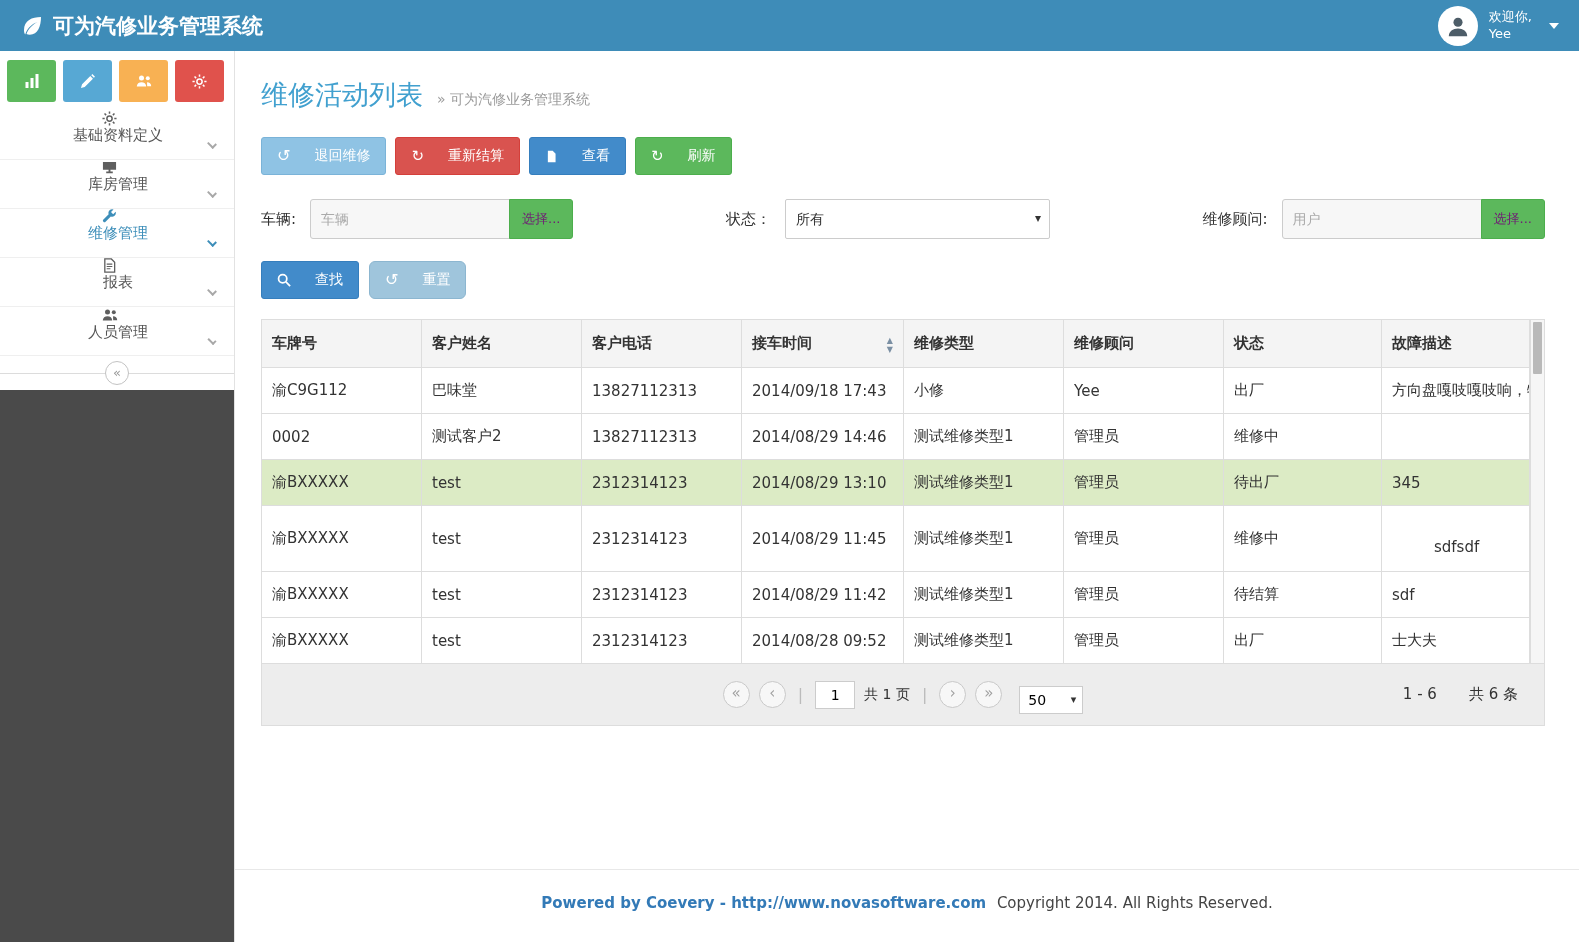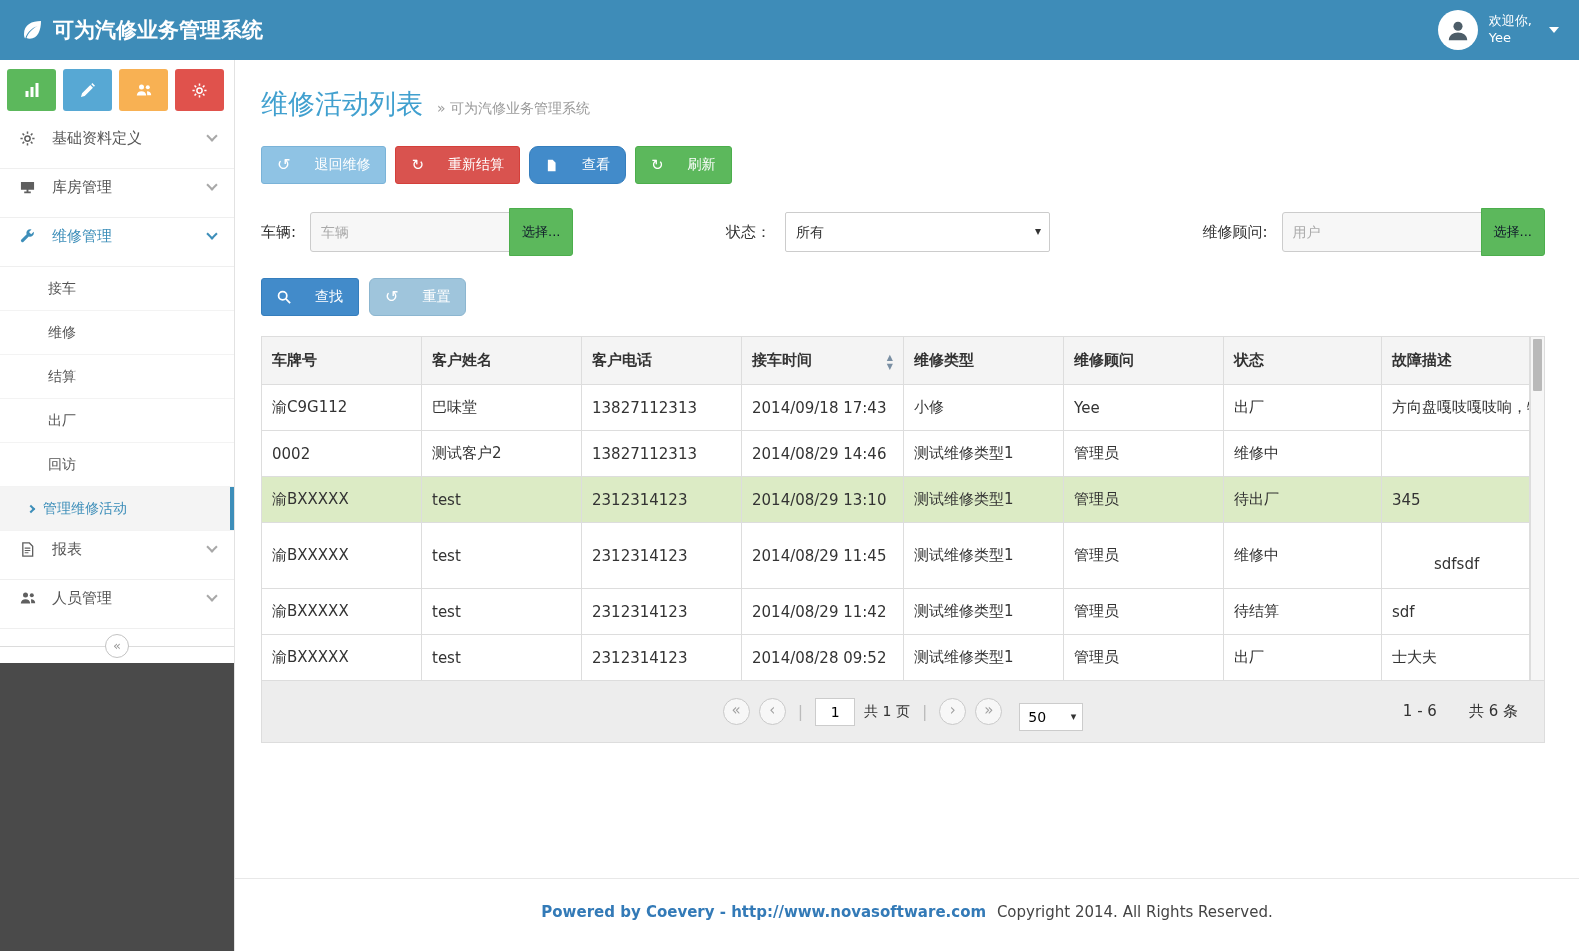--- a/index.html
+++ b/index.html
@@ -2,41 +2,41 @@
 <html style="--header-bg: #3e8cb8; --page-title: #41a0cf; --menu-active: #3d8eb9; --quick-green: #5cb85c; --quick-blue: #57a8d4; --quick-orange: #f8b153; --quick-red: #e0524c; --btn-return-bg: #8fc3e4; --btn-danger-bg: #d9534f; --btn-primary-bg: #428bca; --btn-success-bg: #5cb85c; --btn-reset-bg: #9fc5dc; --selected-row-bg: #dcebc5;"><head>
 <meta charset="utf-8">
 <style>
   * { box-sizing: border-box; margin: 0; padding: 0; }
   html, body { width: 1579px; height: 951px; overflow: hidden; }
   body { font-family: "DejaVu Sans", "Liberation Sans", sans-serif; background: #fff; color: #333; }
   button { font-family: inherit; cursor: pointer; }
   input, select { font-family: inherit; }
 
   
-  .topbar { height: 60px; background: var(--header-bg, #3e8cb8); display: flex; align-items: center; padding: 0 20px; color: #fff; }
+  .topbar { height: 51px; background: var(--header-bg, #3e8cb8); display: flex; align-items: center; padding: 0 20px; color: #fff; }
   .logo { display: flex; align-items: center; gap: 9px; font-size: 21px; font-weight: bold; }
   .topbar-user { margin-left: auto; display: flex; align-items: center; gap: 11px; }
   .avatar { width: 40px; height: 40px; border-radius: 50%; background: #fff; display: flex; align-items: center; justify-content: center; overflow: hidden; }
   .welcome { font-size: 13px; line-height: 1.3; }
   .tri-down { width: 0; height: 0; border-left: 5px solid transparent; border-right: 5px solid transparent; border-top: 6px solid #fff; margin-left: 6px; }
 
   
   .shell { display: flex; height: calc(100% - 60px); }
 
   
   .sidebar { width: 235px; flex: 0 0 235px; background: #4a4a4a; display: flex; flex-direction: column; border-right: 1px solid #e2e2e2; }
   .quick-row { background: #fff; padding: 9px 7px; display: flex; gap: 7px; }
   .quick-btn { width: 49px; height: 42px; border: none; border-radius: 3px; color: #fff; display: flex; align-items: center; justify-content: center; }
   .qb1 { background: var(--quick-green, #5cb85c); }
   .qb2 { background: var(--quick-blue, #57a8d4); }
   .qb3 { background: var(--quick-orange, #f8b153); }
   .qb4 { background: var(--quick-red, #e0524c); }
 
   .menu { background: #fff; }
-  .menu-item { height: 49px; display: flex; align-items: center; padding: 0 18px 12px 20px; border-bottom: 1px solid #efefef; color: #555; cursor: pointer; background: #fff; }
+  .menu-item { height: 49px; display: flex; align-items: center; padding: 0 18px 12px 20px; border-bottom: 1px solid #efefef; color: #555; cursor: pointer; background: #fff; flex-direction: column; }
   .mi-icon { width: 19px; margin-right: 13px; display: flex; color: #5f5f5f; }
   .mi-label { font-size: 15px; }
   .mi-chev { width: 8px; height: 8px; border-right: 2px solid #a8a8a8; border-bottom: 2px solid #a8a8a8; transform: rotate(45deg); margin-left: auto; margin-top: -4px; }
   .menu-item.active-parent { color: var(--menu-active, #3d8eb9); }
   .menu-item.active-parent .mi-icon { color: var(--menu-active, #3d8eb9); }
   .menu-item.active-parent .mi-chev { border-color: var(--menu-active, #3d8eb9); }
 
   .submenu { background: #fff; }
   .submenu-item { height: 44px; display: flex; align-items: center; padding-left: 48px; font-size: 14px; color: #555; border-bottom: 1px solid #f3f3f3; cursor: pointer; position: relative; background: #fff; }
   .submenu-item.active { background: #f4f4f4; color: var(--menu-active, #3d8eb9); padding-left: 28px; }
@@ -53,36 +53,36 @@
   .content { padding: 16px 34px 0 26px; }
 
   .page-head { margin: 10px 0 24px; display: flex; align-items: baseline; gap: 14px; }
   .page-title { font-size: 27px; font-weight: 400; color: var(--page-title, #41a0cf); }
   .breadcrumb { font-size: 14px; color: #9a9a9a; }
 
   .toolbar { display: flex; gap: 9px; margin-bottom: 24px; }
   .btn { display: inline-flex; align-items: center; gap: 24px; height: 38px; padding: 0 15px; border-radius: 3px; font-size: 14px; color: #fff; border: 1px solid transparent; }
   .btn-return  { background: var(--btn-return-bg, #8fc3e4); border-color: #7ab3d8; }
   .btn-danger  { background: var(--btn-danger-bg, #d9534f); border-color: #d43f3a; }
-  .btn-view    { background: var(--btn-primary-bg, #428bca); border-color: #357ebd; border-radius: 9px; }
+  .btn-view    { background: var(--btn-primary-bg, #428bca); border-color: #357ebd; }
   .btn-refresh { background: var(--btn-success-bg, #5cb85c); border-color: #4cae4c; }
   .btn-find    { background: var(--btn-primary-bg, #428bca); border-color: #357ebd; }
   .btn-reset   { background: var(--btn-reset-bg, #9fc5dc); border-color: #8cb6d0; border-radius: 6px; }
   .bicon { display: inline-flex; line-height: 1; }
   .icon-undo::before { content: "↺"; font-size: 16px; }
   .icon-redo::before { content: "↻"; font-size: 15px; }
 
   .filters { display: flex; justify-content: space-between; margin-bottom: 22px; }
   .fgroup { display: flex; align-items: center; }
   .flabel { font-size: 15px; color: #333; margin-right: 14px; white-space: nowrap; }
   .finput { height: 40px; border: 1px solid #ccc; background: #f7f7f7; padding: 0 10px; font-size: 14px; color: #555; border-radius: 3px 0 0 3px; }
   .finput::placeholder { color: #aaa; }
   .w-vehicle { width: 200px; }
   .w-advisor { width: 200px; }
-  .fbtn-select { height: 48px; padding: 0 12px; background: var(--btn-success-bg, #5cb85c); color: #0f172a; font-size: 13px; border: 1px solid #4cae4c; border-radius: 0 3px 3px 0; margin-left: -1px; }
+  .fbtn-select { height: 40px; padding: 0 12px; background: var(--btn-success-bg, #5cb85c); color: #701a75; font-size: 13px; border: 1px solid #4cae4c; border-radius: 0 3px 3px 0; margin-left: -1px; }
   .fselect-wrap { position: relative; display: inline-block; width: 265px; }
   .fselect-wrap::after { content: "▾"; position: absolute; right: 9px; top: 50%; transform: translateY(-55%); font-size: 12px; color: #333; pointer-events: none; }
   .fselect { width: 100%; height: 40px; border: 1px solid #ccc; background: #fff; padding: 0 24px 0 10px; font-size: 14px; color: #333; border-radius: 2px; -webkit-appearance: none; -moz-appearance: none; appearance: none; }
 
   .search-row { display: flex; gap: 10px; margin-bottom: 20px; }
 
   
   .grid-wrap { position: relative; padding-right: 15px; }
   table.grid { width: 100%; border-collapse: collapse; table-layout: fixed; font-size: 15px; color: #333; }
   .grid th { background: #f4f4f4; font-weight: bold; text-align: left; padding: 14px 10px; border: 1px solid #ddd; white-space: nowrap; }
@@ -203,41 +203,20 @@
       <div class="menu-item active-parent">
         <span class="mi-icon">
           <svg viewBox="0 0 16 16" width="15" height="15">
               <path d="M14.8 4.2a4 4 0 0 1-5.4 3.7l-5.6 5.6a1.6 1.6 0 1 1-2.3-2.3l5.6-5.6a4 4 0 0 1 5.2-5.1L9.6 3.2l2.3 2.3 2.7-2.7c.1.4.2.9.2 1.4z" fill="currentColor"></path>
             </svg>
         </span>
         <span class="mi-label">维修管理</span>
         <span class="mi-chev"></span>
       </div>
 
-      <div class="submenu">
-        <div class="submenu-item">
-          <span>接车</span>
-        </div>
-        <div class="submenu-item">
-          <span>维修</span>
-        </div>
-        <div class="submenu-item">
-          <span>结算</span>
-        </div>
-        <div class="submenu-item">
-          <span>出厂</span>
-        </div>
-        <div class="submenu-item">
-          <span>回访</span>
-        </div>
-        <div class="submenu-item active">
-          <span class="sub-chev"></span>
-          <span>管理维修活动</span>
-        </div>
-      </div>
 
       <div class="menu-item">
         <span class="mi-icon">
           <svg viewBox="0 0 16 16" width="15" height="15">
               <path d="M3 1h7l3.5 3.5V15H3z" fill="none" stroke="currentColor" stroke-width="1.4"></path>
               <path d="M5 6.5h6M5 9h6M5 11.5h4" stroke="currentColor" stroke-width="1.2"></path>
             </svg>
         </span>
         <span class="mi-label">报表</span>
         <span class="mi-chev"></span>

